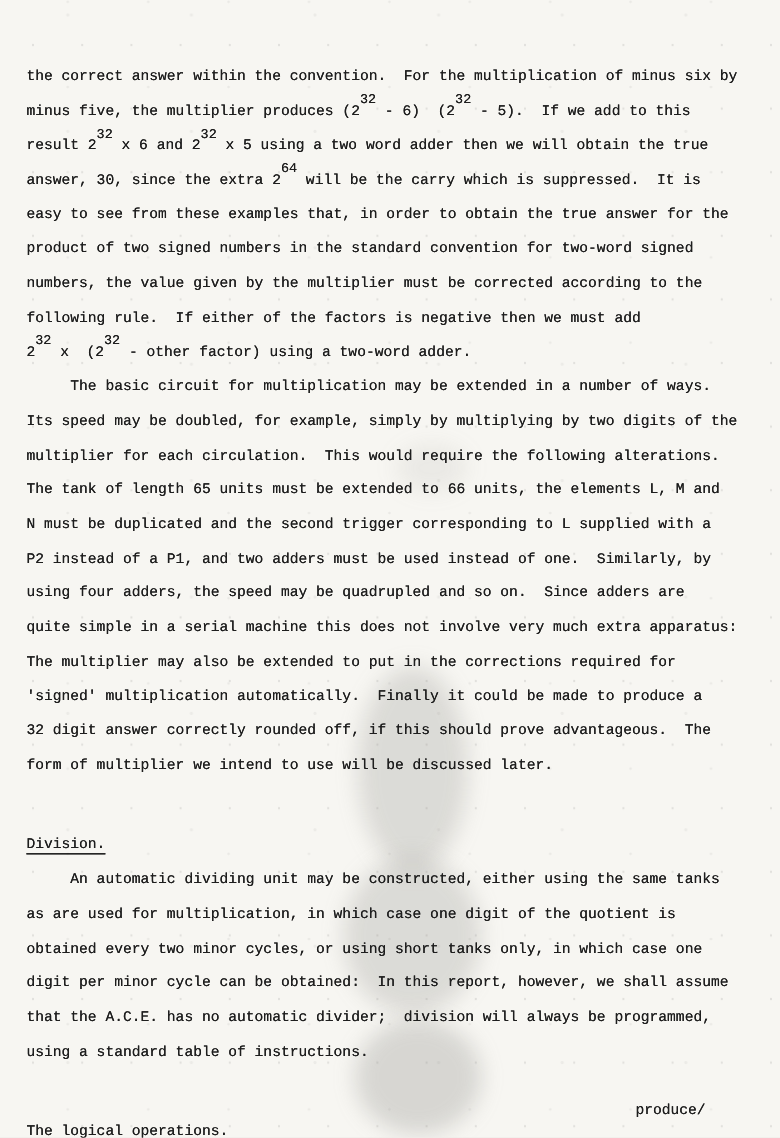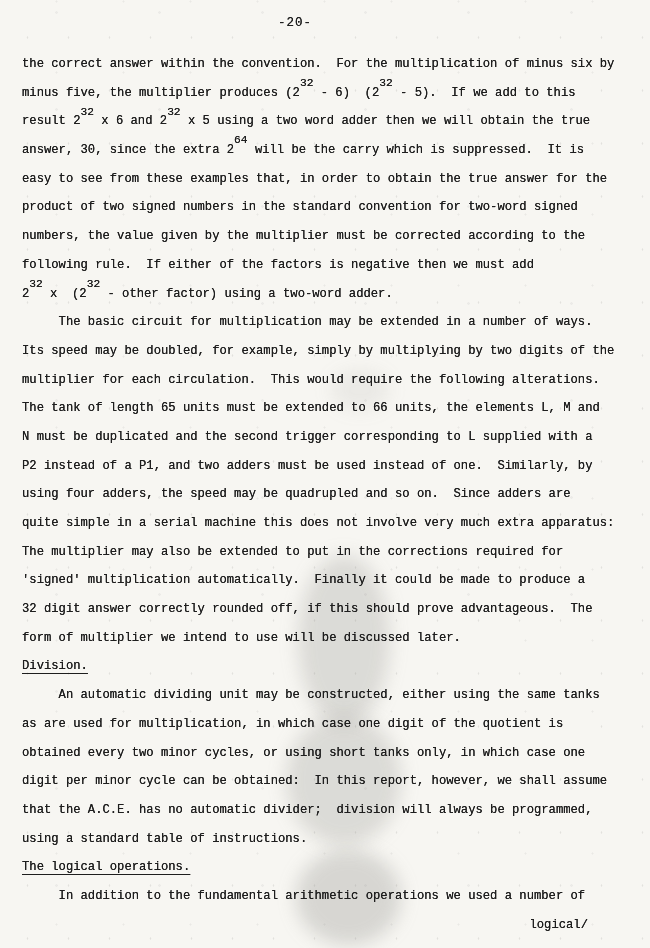--- a/index.html
+++ b/index.html
@@ -38,34 +38,34 @@
     position:absolute;top:50px;left:22px;right:12px;
     font-size:12.2px;line-height:28.7px;white-space:pre;
     text-shadow:0 0 0.5px currentColor;
   }
   .tl{height:28.7px;}
   .tl sup{font-size:0.92em;position:relative;top:-0.42em;line-height:0;}
   .heading{
     text-decoration:underline;
     text-underline-offset:3.5px;
     text-decoration-thickness:1.2px;
+    margin-top:38px;
   }
   .catchword{
     position:absolute;top:918px;right:62px;
     font-size:12.2px;text-shadow:0 0 0.5px currentColor;
   }
 </style>
 </head>
 <body>
 
 <div class="page" style="--paper: #f7f6f2; --ink: #1e1e1e;">
   <div class="noise"></div>
   <div class="smudge s4"></div>
   <div class="smudge s1"></div>
   <div class="smudge s2"></div>
   <div class="smudge s3"></div>
 
-  <div class="pagenum">-20-</div>
 
   <div class="textbody"><div class="tl">the correct answer within the convention.  For the multiplication of minus six by</div><div class="tl">minus five, the multiplier produces (2<sup>32</sup> - 6)  (2<sup>32</sup> - 5).  If we add to this</div><div class="tl">result 2<sup>32</sup> x 6 and 2<sup>32</sup> x 5 using a two word adder then we will obtain the true</div><div class="tl">answer, 30, since the extra 2<sup>64</sup> will be the carry which is suppressed.  It is</div><div class="tl">easy to see from these examples that, in order to obtain the true answer for the</div><div class="tl">product of two signed numbers in the standard convention for two-word signed</div><div class="tl">numbers, the value given by the multiplier must be corrected according to the</div><div class="tl">following rule.  If either of the factors is negative then we must add</div><div class="tl">2<sup>32</sup> x  (2<sup>32</sup> - other factor) using a two-word adder.</div><div class="tl">     The basic circuit for multiplication may be extended in a number of ways.</div><div class="tl">Its speed may be doubled, for example, simply by multiplying by two digits of the</div><div class="tl">multiplier for each circulation.  This would require the following alterations.</div><div class="tl">The tank of length 65 units must be extended to 66 units, the elements L, M and</div><div class="tl">N must be duplicated and the second trigger corresponding to L supplied with a</div><div class="tl">P2 instead of a P1, and two adders must be used instead of one.  Similarly, by</div><div class="tl">using four adders, the speed may be quadrupled and so on.  Since adders are</div><div class="tl">quite simple in a serial machine this does not involve very much extra apparatus:</div><div class="tl">The multiplier may also be extended to put in the corrections required for</div><div class="tl">'signed' multiplication automatically.  Finally it could be made to produce a</div><div class="tl">32 digit answer correctly rounded off, if this should prove advantageous.  The</div><div class="tl">form of multiplier we intend to use will be discussed later.</div><div class="tl heading">Division.</div><div class="tl">     An automatic dividing unit may be constructed, either using the same tanks</div><div class="tl">as are used for multiplication, in which case one digit of the quotient is</div><div class="tl">obtained every two minor cycles, or using short tanks only, in which case one</div><div class="tl">digit per minor cycle can be obtained:  In this report, however, we shall assume</div><div class="tl">that the A.C.E. has no automatic divider;  division will always be programmed,</div><div class="tl">using a standard table of instructions.</div><div class="tl heading">The logical operations.</div><div class="tl">     In addition to the fundamental arithmetic operations we used a number of</div></div>
 
-  <div class="catchword">logical/</div>
+  <div class="catchword">produce/</div>
 </div>
 
 </body></html>

